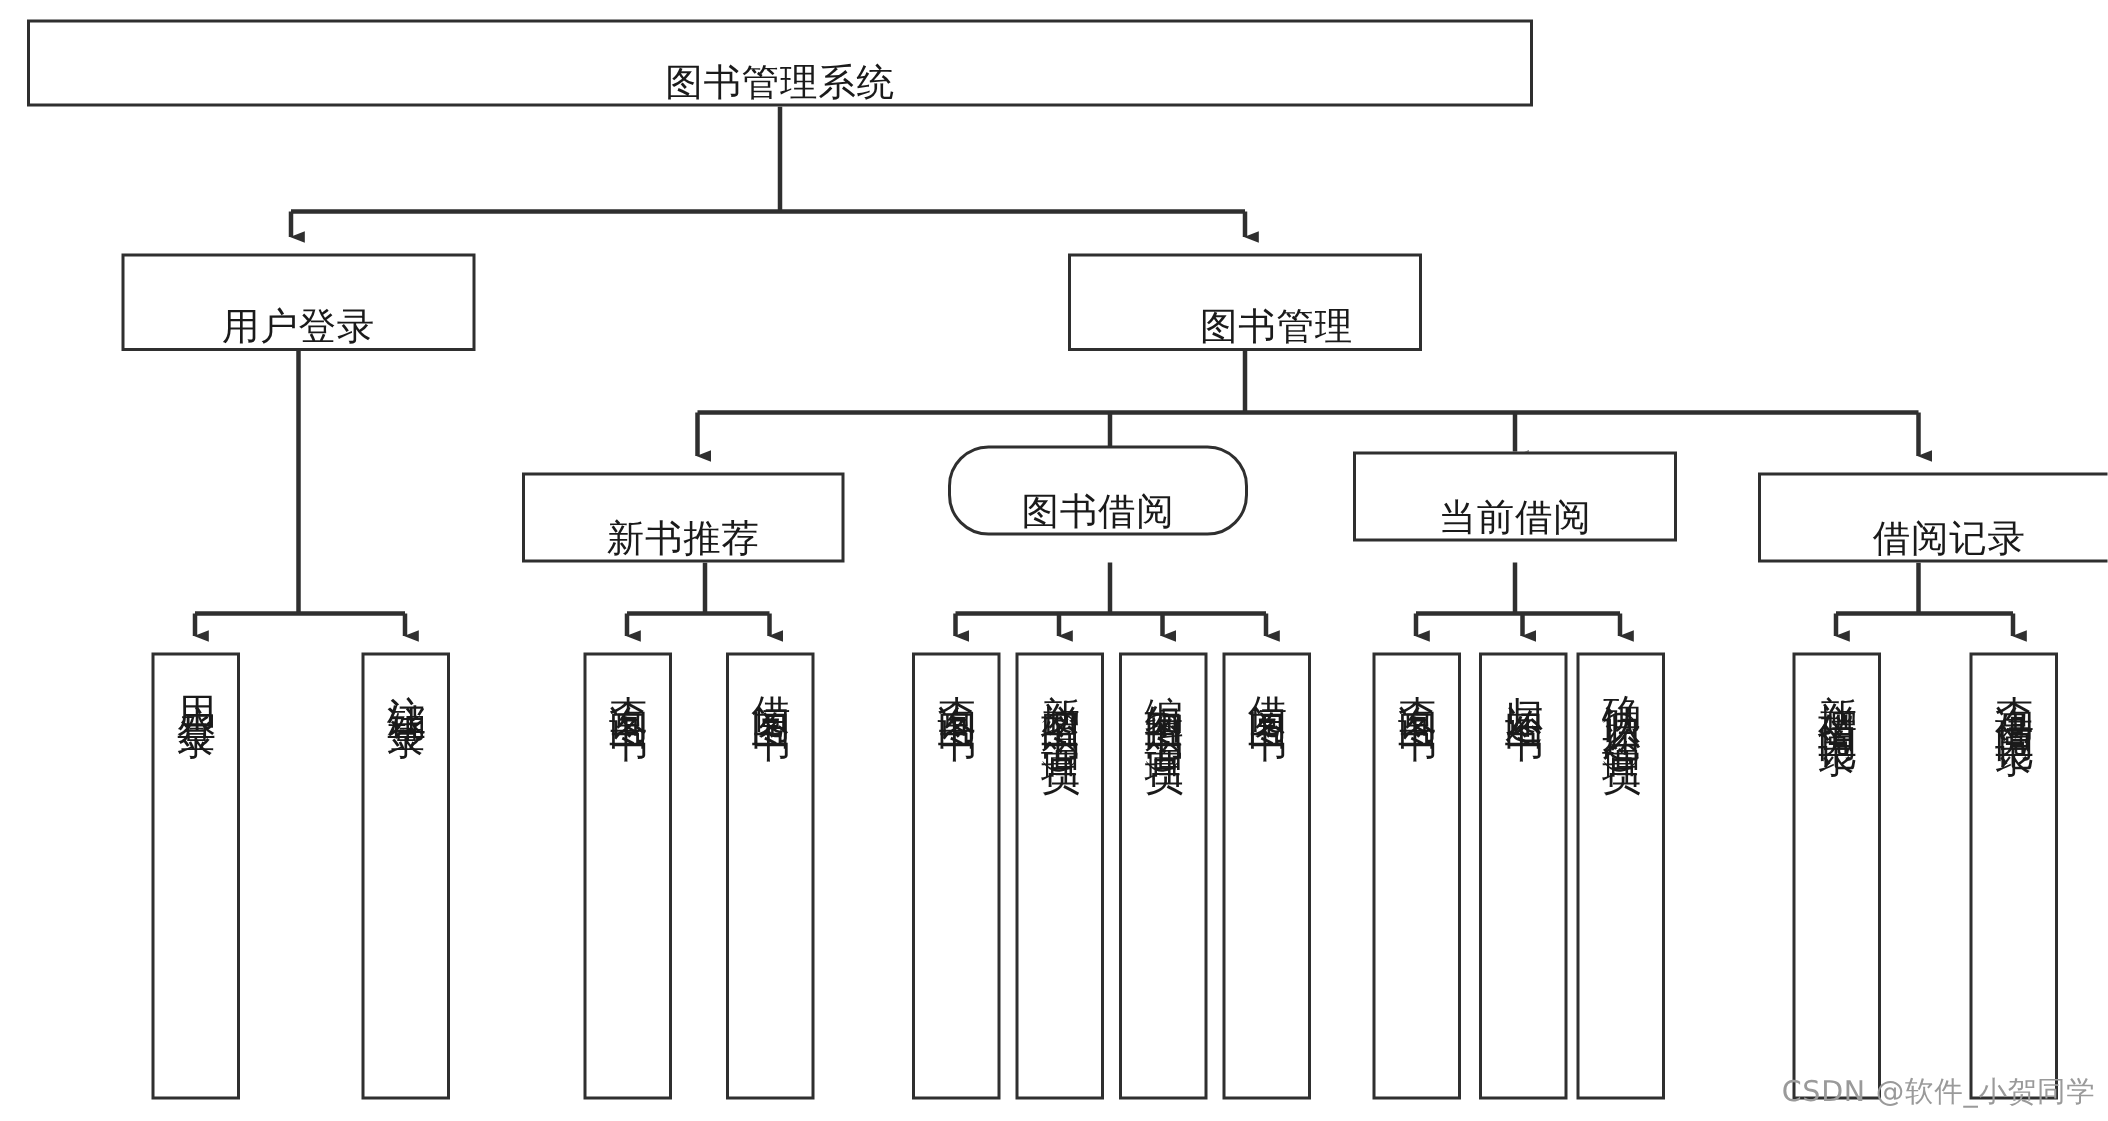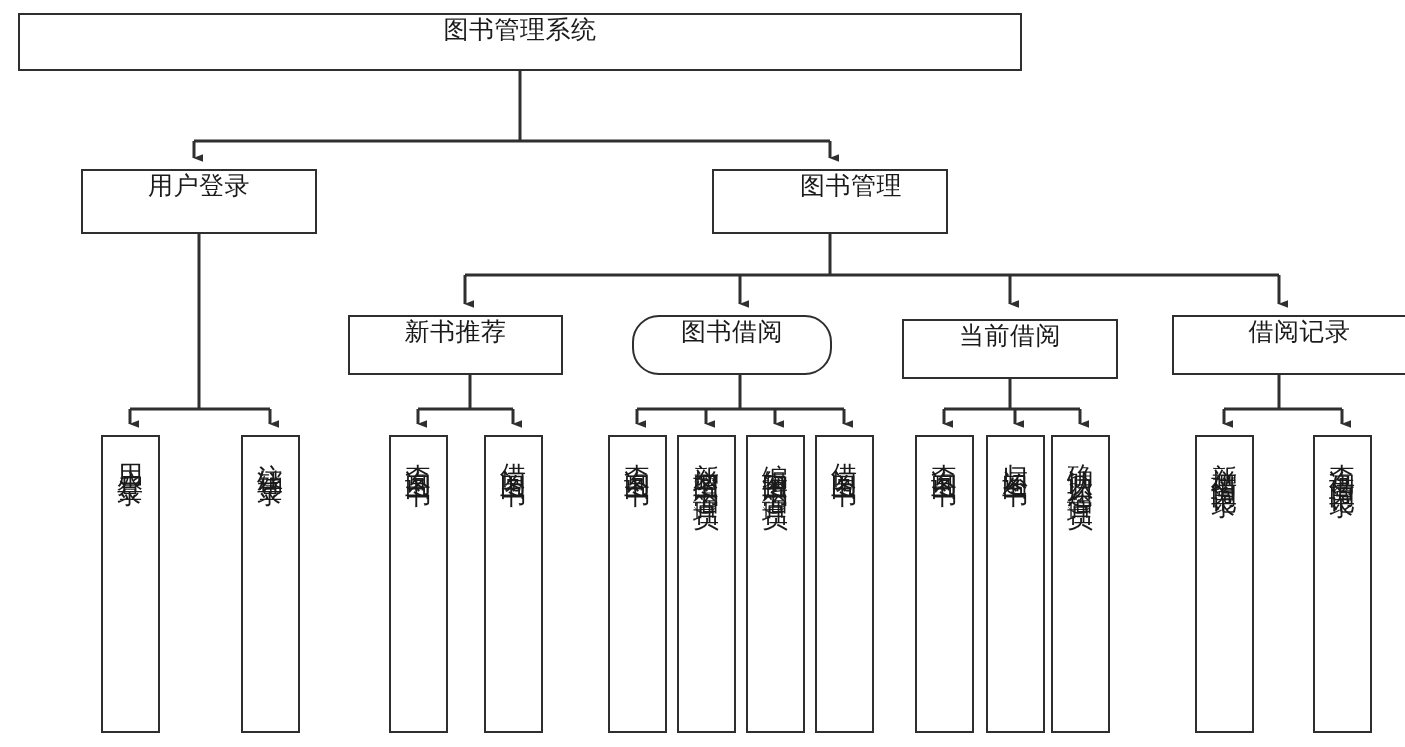--- a/index.html
+++ b/index.html
@@ -28,21 +28,21 @@
     width: 1405px;
     height: 747px;
     pointer-events: none;
   }
   .node {
     position: absolute;
     box-sizing: border-box;
     background: #ffffff;
     border: 2.5px solid #2f2f2f;
     display: flex;
-    align-items: flex-start;
+    align-items: flex-end;
     justify-content: center;
     overflow: hidden;
   }
   .node-label {
     color: #1a1a1a;
     text-align: center;
     line-height: 1.18;
     white-space: nowrap;
   }
   .node.horizontal .node-label {
@@ -129,24 +129,24 @@
       </div>
       <div class="node horizontal" style="left: 81px; top: 169px; width: 236px; height: 65px;">
         <span class="node-label">用户登录</span>
       </div>
       <div class="node horizontal" style="left: 712px; top: 169px; width: 236px; height: 65px; padding-left: 42px;">
         <span class="node-label">图书管理</span>
       </div>
       <div class="node horizontal" style="left: 348px; top: 315px; width: 215px; height: 60px;">
         <span class="node-label">新书推荐</span>
       </div>
-      <div class="node horizontal" style="left: 632px; top: 315px; width: 200px; height: 60px; border-radius: 27px;">
+      <div class="node horizontal" style="left: 632px; top: 297px; width: 200px; height: 60px; border-radius: 27px;">
         <span class="node-label">图书借阅</span>
       </div>
-      <div class="node horizontal" style="left: 902px; top: 319px; width: 216px; height: 60px;">
+      <div class="node horizontal" style="left: 902px; top: 301px; width: 216px; height: 60px;">
         <span class="node-label">当前借阅</span>
       </div>
       <div class="node horizontal" style="left: 1172px; top: 315px; width: 255px; height: 60px;">
         <span class="node-label">借阅记录</span>
       </div>
       <div class="node vertical" style="left: 101px; top: 435px; width: 59px; height: 298px;">
         <span class="node-label">用户登录</span>
       </div>
       <div class="node vertical" style="left: 241px; top: 435px; width: 59px; height: 298px;">
         <span class="node-label">注销登录</span>
@@ -178,13 +178,14 @@
       <div class="node vertical" style="left: 1051px; top: 435px; width: 59px; height: 298px;">
         <span class="node-label">确认归还（管理员）</span>
       </div>
       <div class="node vertical" style="left: 1195px; top: 435px; width: 59px; height: 298px;">
         <span class="node-label">新增借阅记录</span>
       </div>
       <div class="node vertical" style="left: 1313px; top: 435px; width: 59px; height: 298px;">
         <span class="node-label">查询借阅记录</span>
       </div>
     </div>
+  <div id="watermark">CSDN @软件_小贺同学</div>
 </div>
 
 </body></html>

